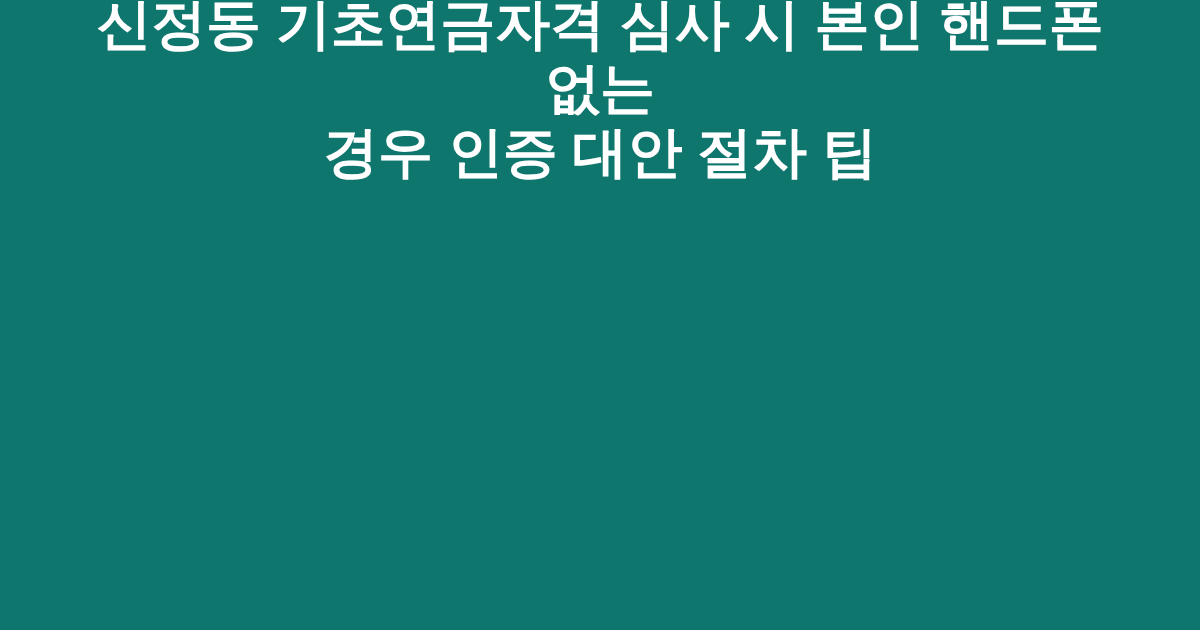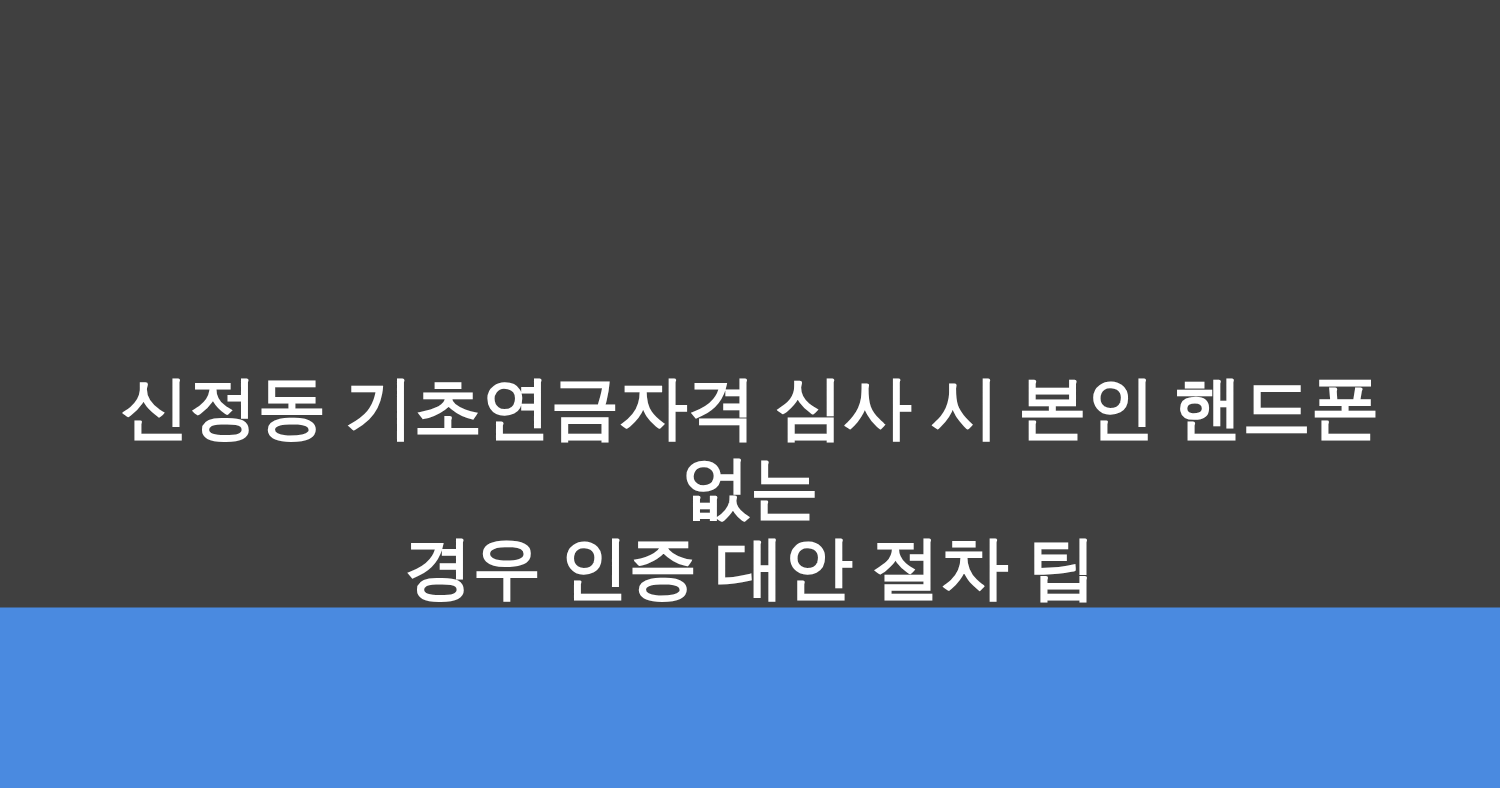--- a/index.html
+++ b/index.html
@@ -13,24 +13,24 @@
     height: 630px;
     overflow: hidden;
     font-family: "Liberation Sans", "DejaVu Sans", sans-serif;
     background: #4a8ae0;
   }
 
   .og-card {
     position: relative;
     box-sizing: border-box;
     width: 1200px;
-    height: 486px;
-    background-color: #404040;
+    height: 630px;
+    background-color: #0f766e;
     display: flex;
-    align-items: flex-end;
+    align-items: flex-start;
     justify-content: center;
     overflow: hidden;
   }
 
   .card-inner {
     width: 1030px;
     display: flex;
     flex-direction: column;
     align-items: center;
     justify-content: center;

